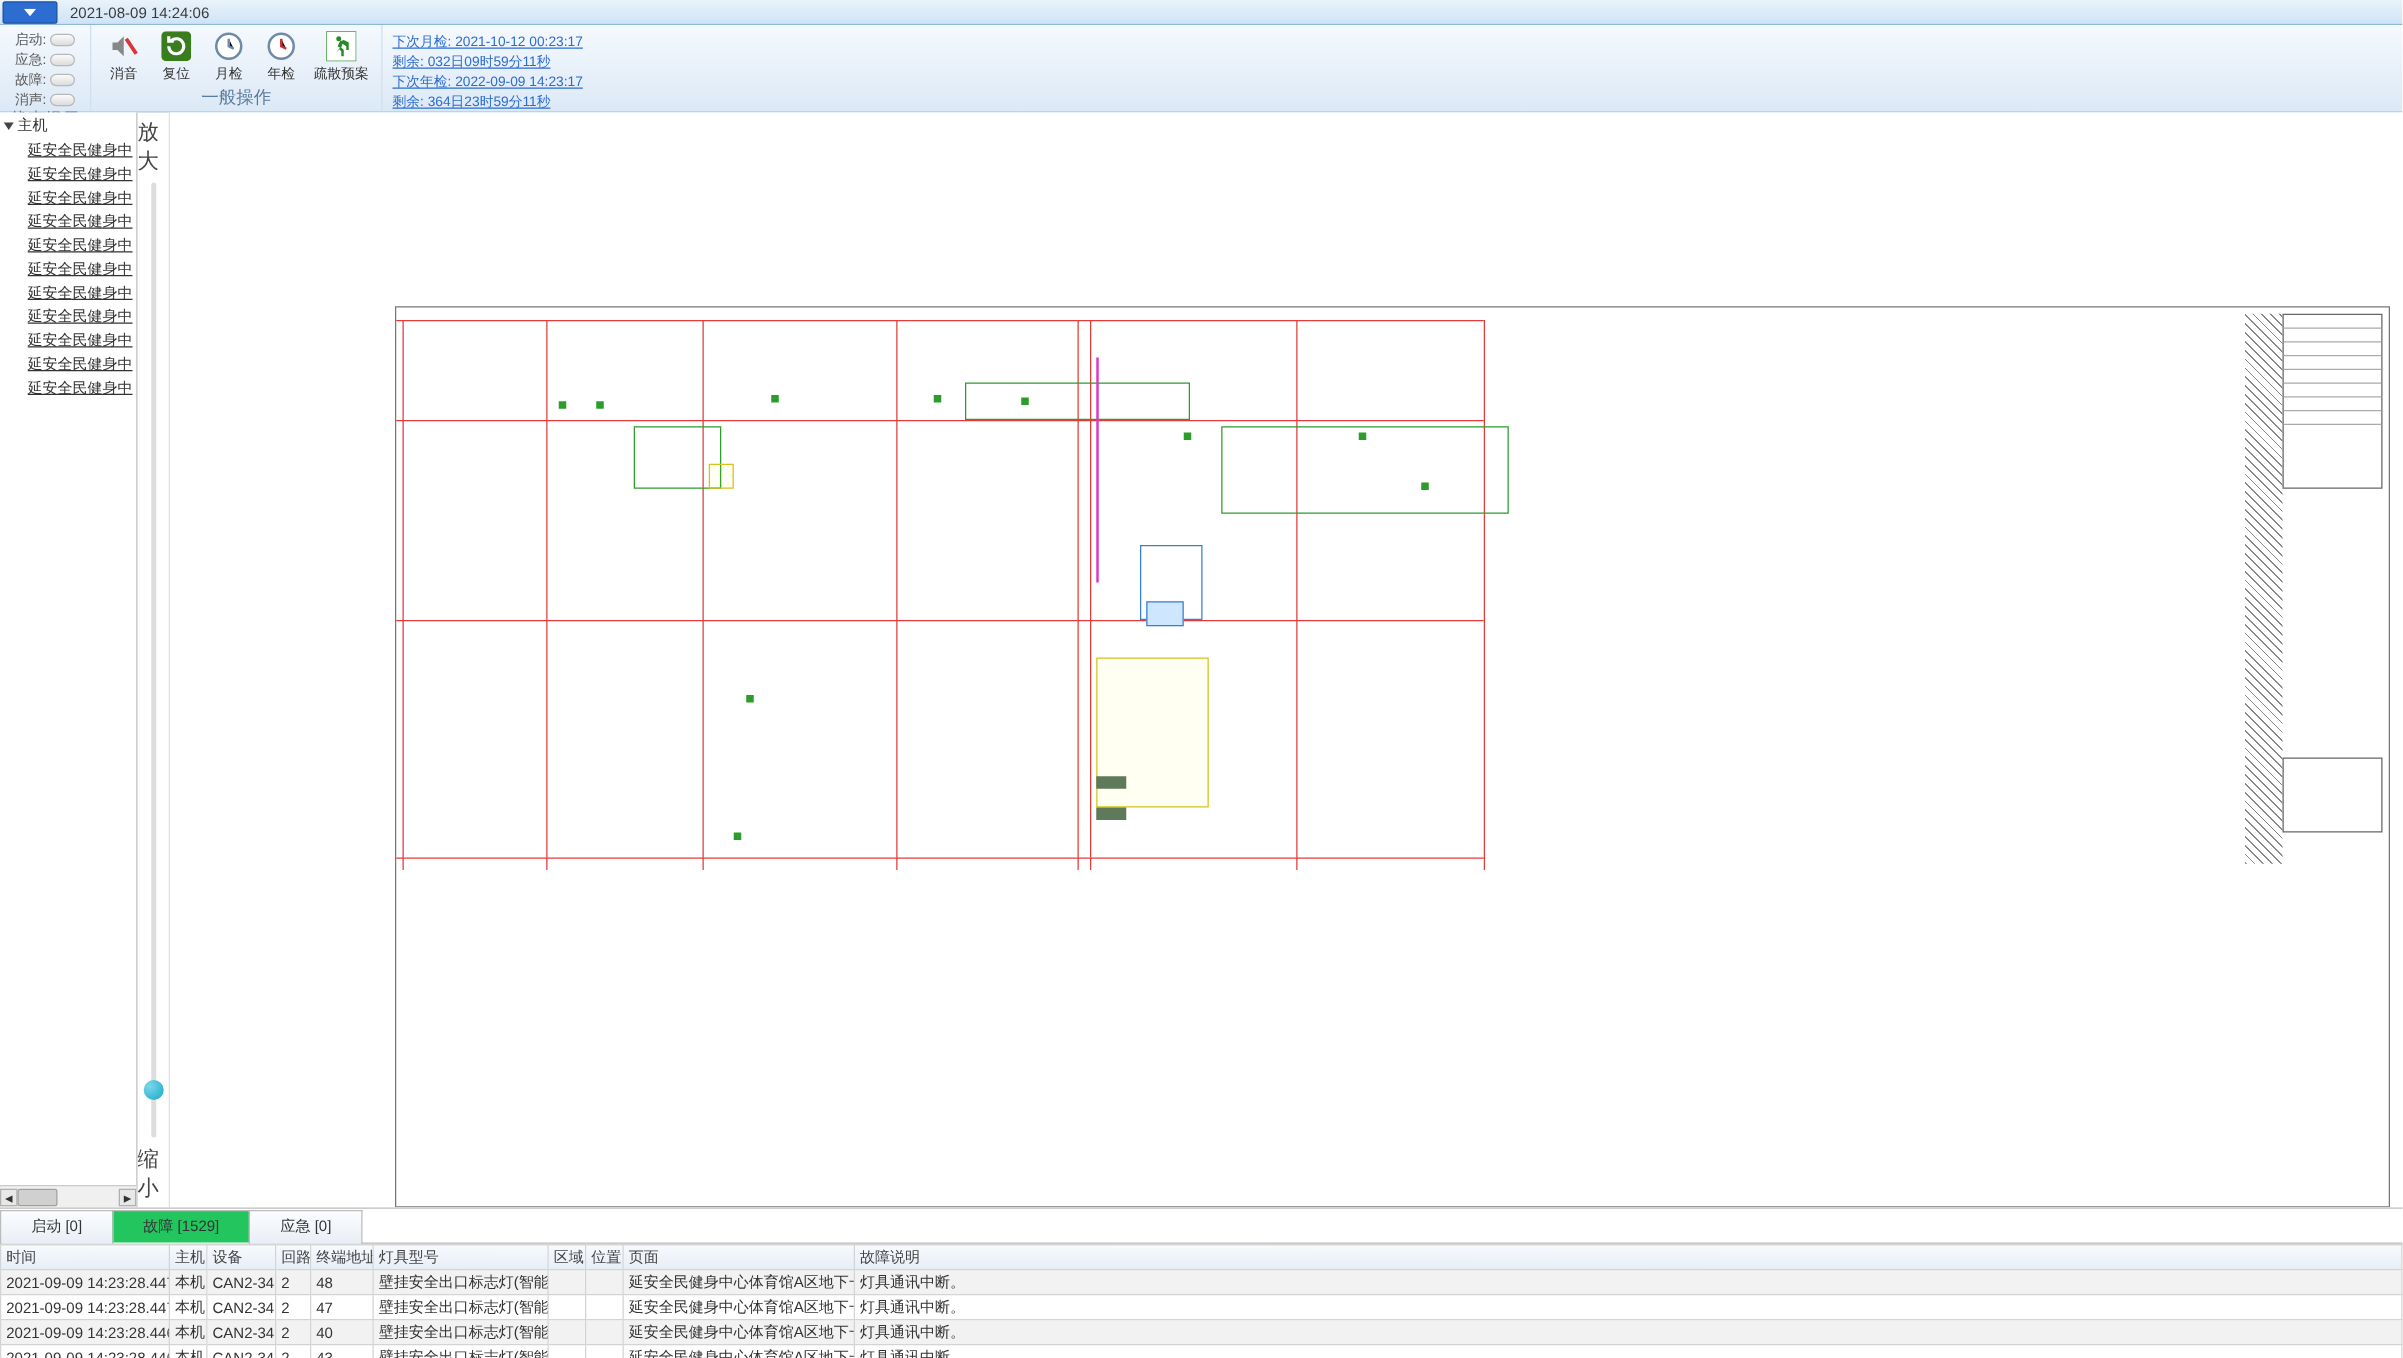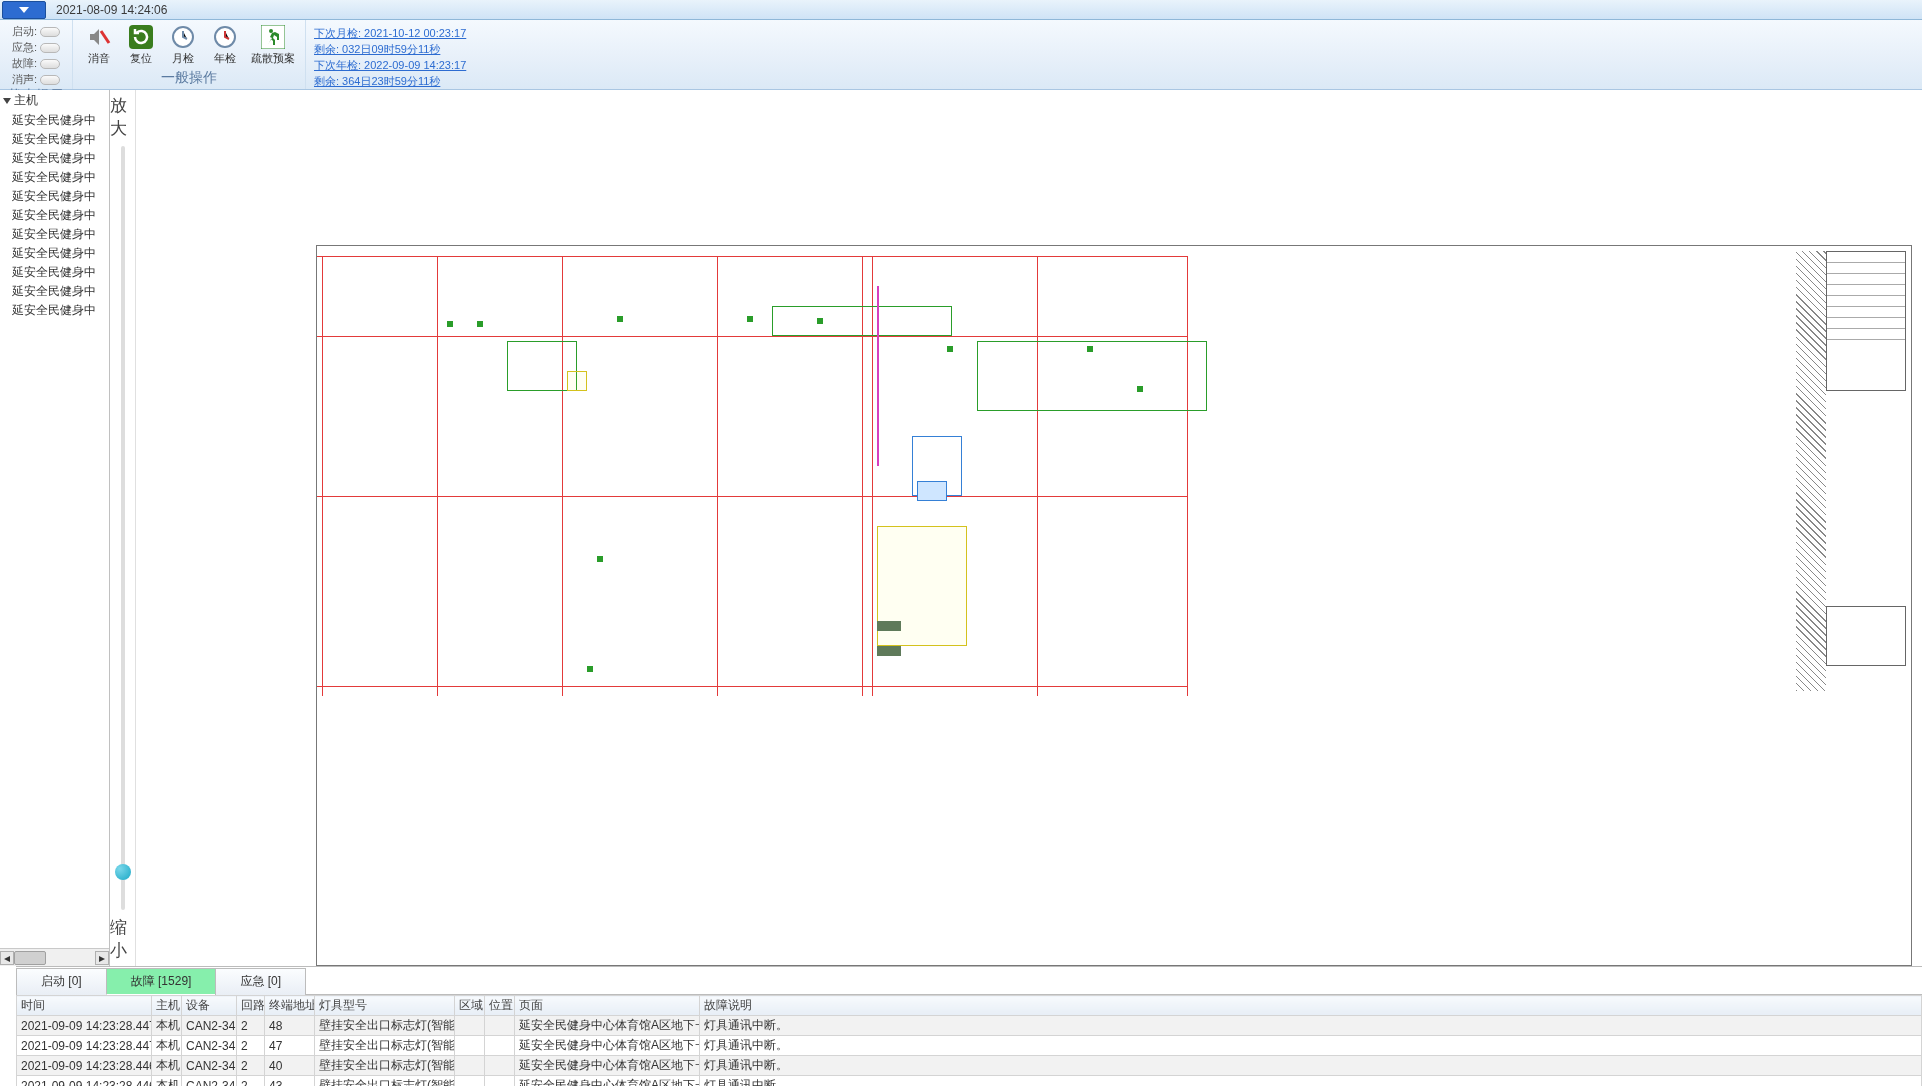--- a/index.html
+++ b/index.html
@@ -27,45 +27,45 @@
 
 .detect-block { display:flex; flex-direction:column; gap:1px; padding-top:4px; }
 .detect-block span { font-size:11px; color:#2d6cd1; text-decoration:underline; white-space:nowrap; }
 
 
 .main { position:absolute; top:90px; left:0; right:0; bottom:120px; display:flex; }
 .sidebar { width:110px; border-right:1px solid #c0c0c0; display:flex; flex-direction:column; background:#fff; }
 .tree { flex:1; overflow:hidden; }
 .tree-root { display:flex; align-items:center; gap:2px; padding:2px 2px; }
 .tree-root .expander { width:10px; height:10px; }
-.tree-children { padding-left:12px; }
+.tree-children { padding-left:22px;text-decoration:underline; }
 .tree-item { white-space:nowrap; overflow:hidden; text-overflow:clip; padding:1px 0; cursor:pointer; }
 .sidebar-scroll { height:18px; border-top:1px solid #c9c9c9; background:#f0f0f0; position:relative; }
 .sidebar-scroll .thumb { position:absolute; left:14px; top:2px; width:32px; height:14px; background:#d0d0d0; border:1px solid #a0a0a0; border-radius:2px; }
 .sidebar-scroll .arr { position:absolute; top:2px; width:14px; height:14px; background:#e8e8e8; border:1px solid #b0b0b0; display:flex; align-items:center; justify-content:center; }
 .sidebar-scroll .arr.l { left:0; }
 .sidebar-scroll .arr.r { right:0; }
 
 .zoom-col { width:26px; display:flex; flex-direction:column; align-items:center; padding:4px 0; border-right:1px solid #e0e0e0; }
 .zoom-col .lbl { font-size:17px; color:#444; }
 .zoom-track { flex:1; width:4px; background:#ddd; margin:6px 0; position:relative; border-radius:2px; }
 .zoom-thumb { position:absolute; left:-6px; width:16px; height:16px; border-radius:50%; background: radial-gradient(circle at 30% 30%, #7ad7ea, #1aa8c6); bottom:30px; cursor:pointer; }
 
 .canvas { flex:1; position:relative; background:#fff; overflow:hidden; }
 .floorplan-frame { position:absolute; left:180px; top:155px; right:10px; bottom:0; border:1px solid #777; background:#fff; }
 .fp-rail { position:absolute; background:#e33a3a; }
 .legend-box { position:absolute; right:5px; top:5px; width:80px; height:140px; border:1px solid #666; background:#fff; }
 .legend-box .lrow { border-bottom:1px solid #aaa; height:11px; }
 .legend-caption { position:absolute; right:5px; top:360px; width:80px; height:60px; border:1px solid #666; }
 
 
-.bottom { position:absolute; left:16px; right:0; bottom:0; height:120px; background:#fff; border-top:1px solid #bbb; display:flex; flex-direction:column; }
+.bottom { position:absolute; left:0; right:0; bottom:0; height:120px; background:#fff; border-top:1px solid #bbb; display:flex; flex-direction:column; }
 .tabs { display:flex; border-bottom:1px solid #bcbcbc; }
 .tab { padding:4px 24px; border:1px solid #bcbcbc; border-bottom:none; margin-right:-1px; background:linear-gradient(#fbfdff,#e9eef5); cursor:pointer; font-size:12px; position:relative; top:1px; }
-.tab.active { background:#86efac; border-bottom:1px solid #fff; }
+.tab.active { background:#22c55e; border-bottom:1px solid #fff; }
 
 .grid { flex:1; overflow:auto; }
 .grid table { border-collapse:collapse; width:100%; table-layout:fixed; }
 .grid th, .grid td { border:1px solid #d4d4d4; padding:1px 4px; text-align:left; font-size:12px; white-space:nowrap; overflow:hidden; height:16px; }
 .grid th { background:linear-gradient(#f7fafd,#e7eef6); font-weight:normal; color:#444; }
 .grid tr:nth-child(odd) td { background:#f2f2f2; }
 .grid tr:nth-child(even) td { background:#ffffff; }
 
 
 .fp-shape { position:absolute; border:1px solid #2a9d2a; }

